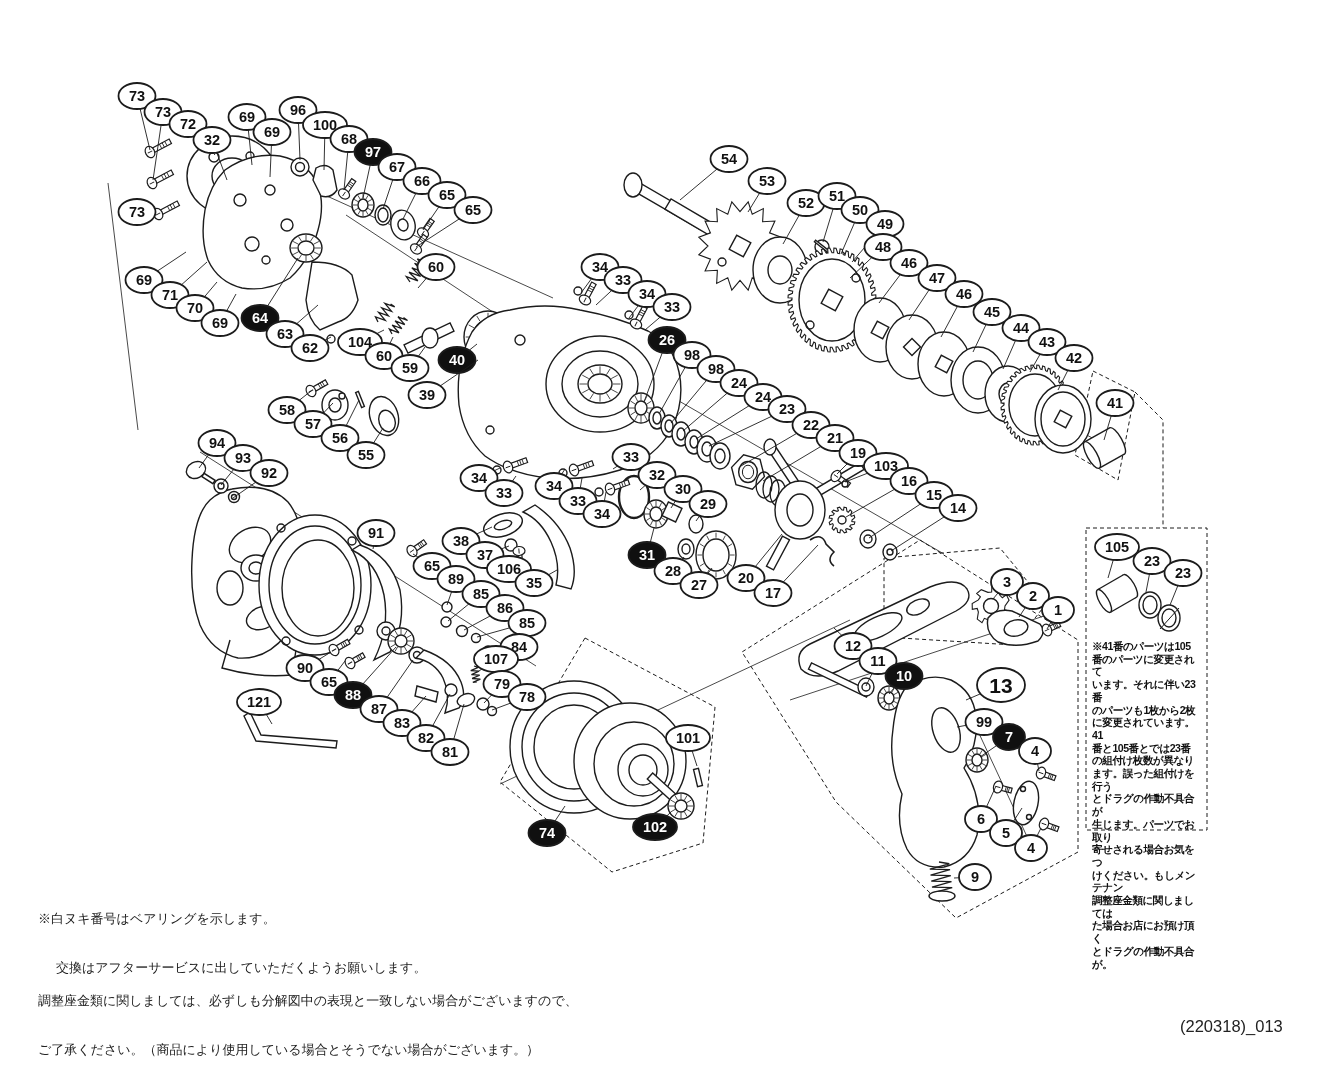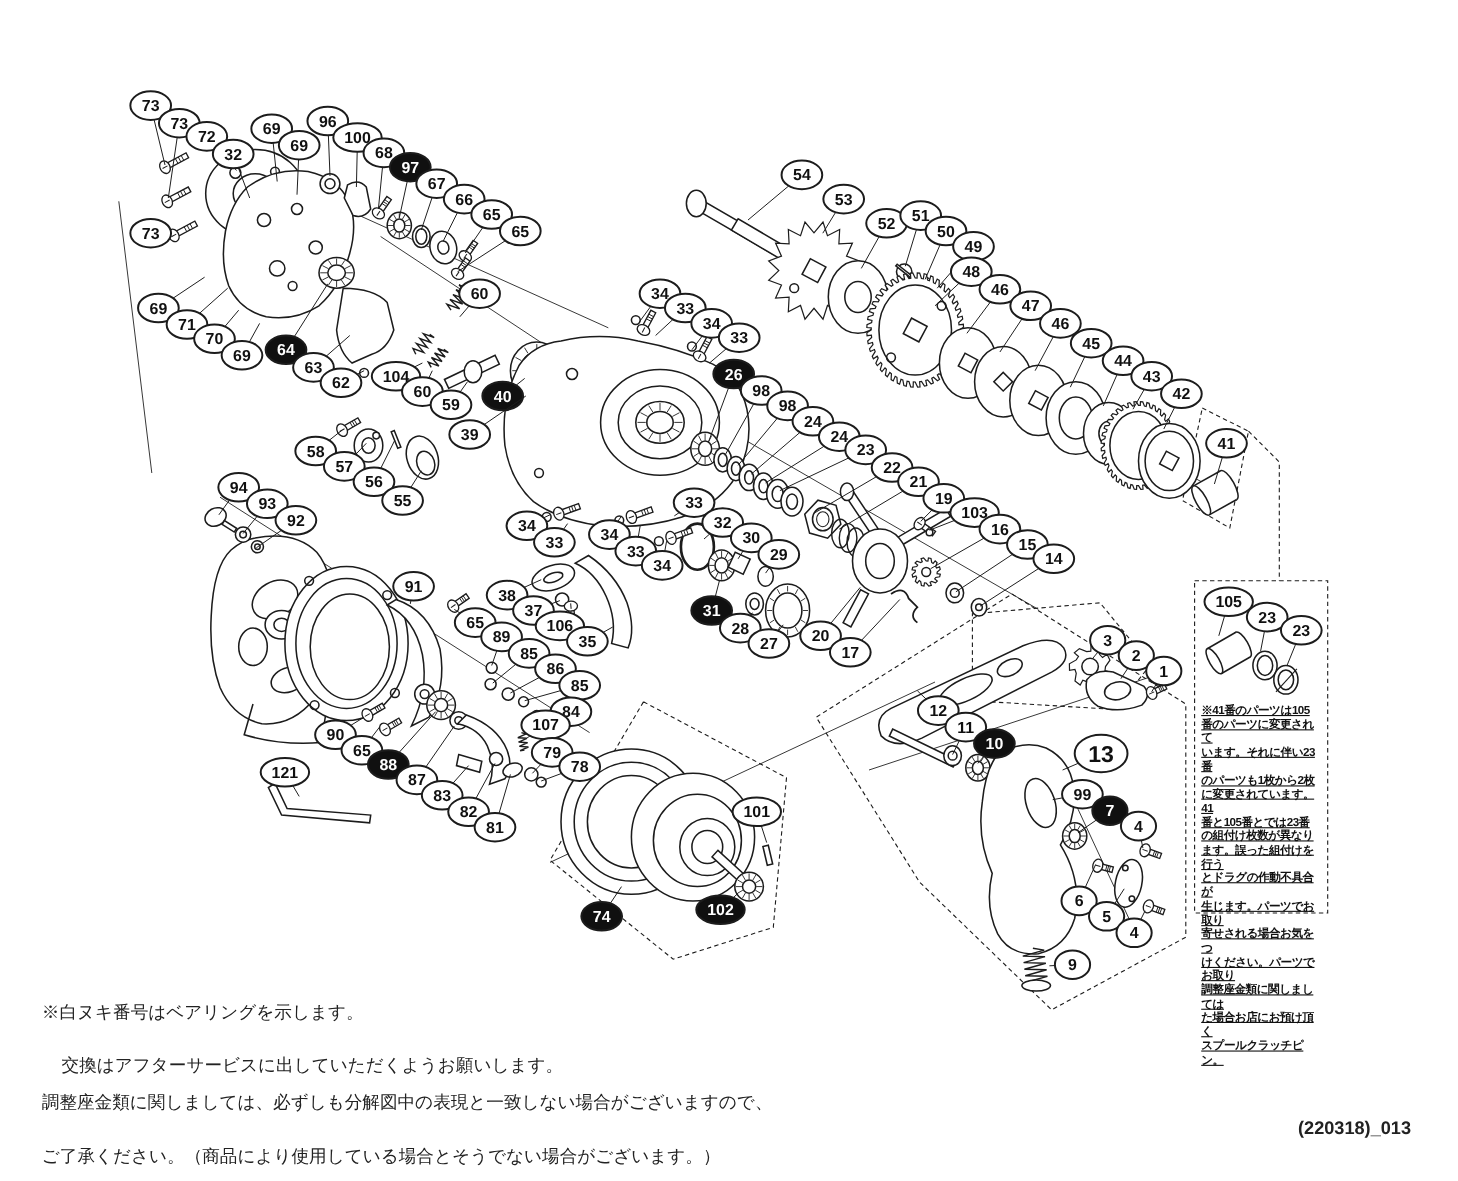--- a/index.html
+++ b/index.html
@@ -1,23 +1,23 @@
 <!DOCTYPE html>
 <html><head>
 <meta charset="utf-8">
 <style>
   html,body{margin:0;padding:0;background:#fff;}
   .stage{position:relative;width:1325px;height:1074px;background:#ffffff;overflow:hidden;
          font-family:"Liberation Sans",sans-serif;color:#222;}
   .stage svg{position:absolute;left:0;top:0;}
-  .fn{position:absolute;left:38px;font-size:16px;font-weight:500;white-space:nowrap;color:#222;}
+  .fn{position:absolute;left:38px;font-size:13px;font-weight:500;white-space:nowrap;color:#222;}
   .fn1{top:910px}.fn2{top:936px}.fn3{top:959px;left:56px}.fn4{top:992px}.fn5{top:1041px}
   .inset-note{position:absolute;left:1092px;top:640px;width:112px;font-size:10.6px;
-              line-height:12.7px;font-weight:bold;color:#111;letter-spacing:-0.5px;text-decoration:underline;}
-  .doc-code{position:absolute;left:1180px;top:1017px;font-size:16.5px;color:#222;font-weight:bold;}
+              line-height:12.7px;font-weight:bold;color:#111;letter-spacing:-0.5px;}
+  .doc-code{position:absolute;left:1180px;top:1017px;font-size:16.5px;color:#222;}
 </style>
 </head>
 <body>
 
 <div class="stage">
   <svg id="diagram-svg" width="1325" height="1074" viewBox="0 0 1325 1074">
       <line x1="108" y1="183" x2="138" y2="430" stroke="#1c1c1c" stroke-width="0.8"></line>
       <line x1="318" y1="192" x2="553" y2="298" stroke="#1c1c1c" stroke-width="0.8"></line>
       <line x1="346" y1="215" x2="502" y2="318" stroke="#1c1c1c" stroke-width="0.8"></line>
       <line x1="634" y1="190" x2="1096" y2="440" stroke="#1c1c1c" stroke-width="0.8"></line>
@@ -1543,23 +1543,23 @@
       <div>番のパーツに変更されて</div>
       <div>います。それに伴い23番</div>
       <div>のパーツも1枚から2枚</div>
       <div>に変更されています。41</div>
       <div>番と105番とでは23番</div>
       <div>の組付け枚数が異なり</div>
       <div>ます。誤った組付けを行う</div>
       <div>とドラグの作動不具合が</div>
       <div>生じます。パーツでお取り</div>
       <div>寄せされる場合お気をつ</div>
-      <div>けください。パーツでお取り</div>
+      <div>けください。もしメンテナン</div>
       <div>調整座金類に関しましては</div>
       <div>た場合お店にお預け頂く</div>
-      <div>スプールクラッチピン。</div>
+      <div>とドラグの作動不具合が。</div>
     </div>
   <div class="fn fn1">※白ヌキ番号はベアリングを示します。</div>
   <div class="fn fn3">交換はアフターサービスに出していただくようお願いします。</div>
   <div class="fn fn4">調整座金類に関しましては、必ずしも分解図中の表現と一致しない場合がございますので、</div>
   <div class="fn fn5">ご了承ください。（商品により使用している場合とそうでない場合がございます。）</div>
   <div class="doc-code">(220318)_013</div>
 </div>
 
 </body></html>

